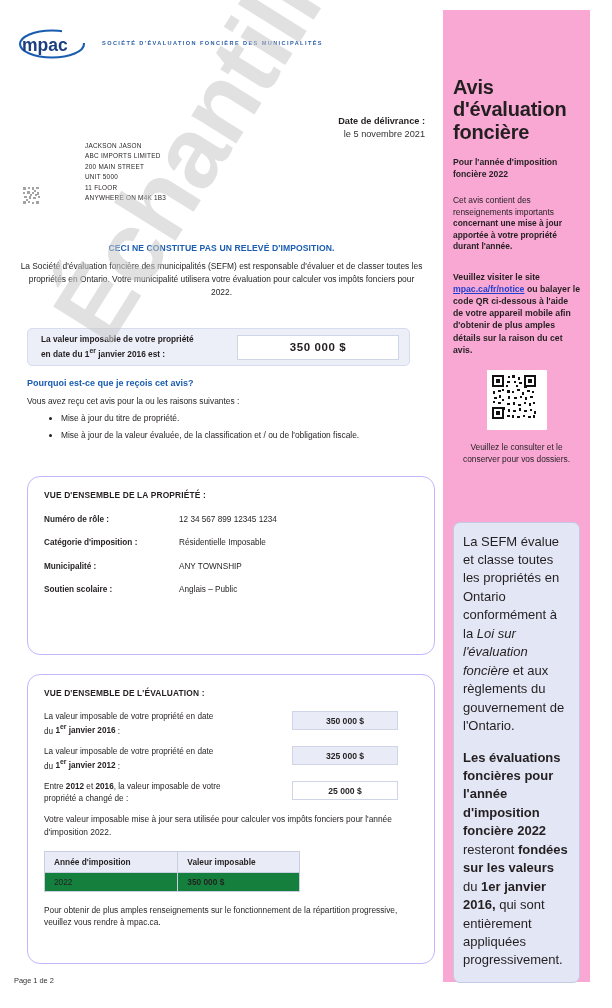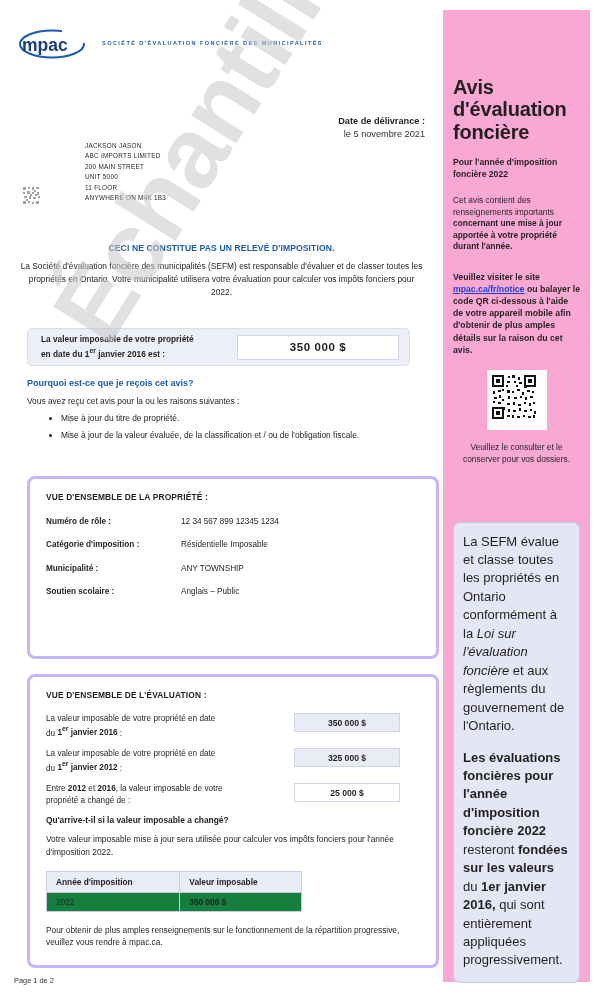--- a/index.html
+++ b/index.html
@@ -97,21 +97,21 @@
   }
   .reasons{
     position:absolute;left:43px;top:412px;width:340px;
     margin:0;padding-left:18px;
     font-size:8.4px;line-height:1.5;color:#231f20;
   }
   .reasons li{margin-bottom:4px;}
 
   .card{
     position:absolute;
-    background:#fff;border:3px solid #c4b5fd;border-radius:8px;
+    background:#fff;border:1px solid #c4b5fd;border-radius:13px;
   }
   .card-title{
     font-size:8.4px;font-weight:700;letter-spacing:.15px;color:#231f20;
   }
 
   #card-property{left:27px;top:476px;width:406px;height:177px;}
   .prop-rows{margin-top:14px;}
   .prow{display:flex;margin-bottom:12px;}
   .prow .k{width:135px;font-size:8.2px;font-weight:700;line-height:1.4;}
   .prow .v{font-size:8.2px;line-height:1.4;color:#231f20;}
@@ -311,21 +311,20 @@
           <div class="amt">325 000 $</div>
         </div>
 
         <div class="erow">
           <div class="k">
             Entre <b>2012</b> et <b>2016</b>, la valeur imposable de votre<br>propriété a changé de :
           </div>
           <div class="amt plain">25 000 $</div>
         </div>
 
-        <div class="sub-head">Qu'arrive-t-il si la valeur imposable a changé?</div>
         <div class="sub-body">Votre valeur imposable mise à jour sera utilisée pour calculer vos impôts fonciers pour l'année d'imposition 2022.</div>
 
         <table class="tax">
           <thead>
             <tr>
               <th>Année d'imposition</th>
               <th>Valeur imposable</th>
             </tr>
           </thead>
           <tbody>

